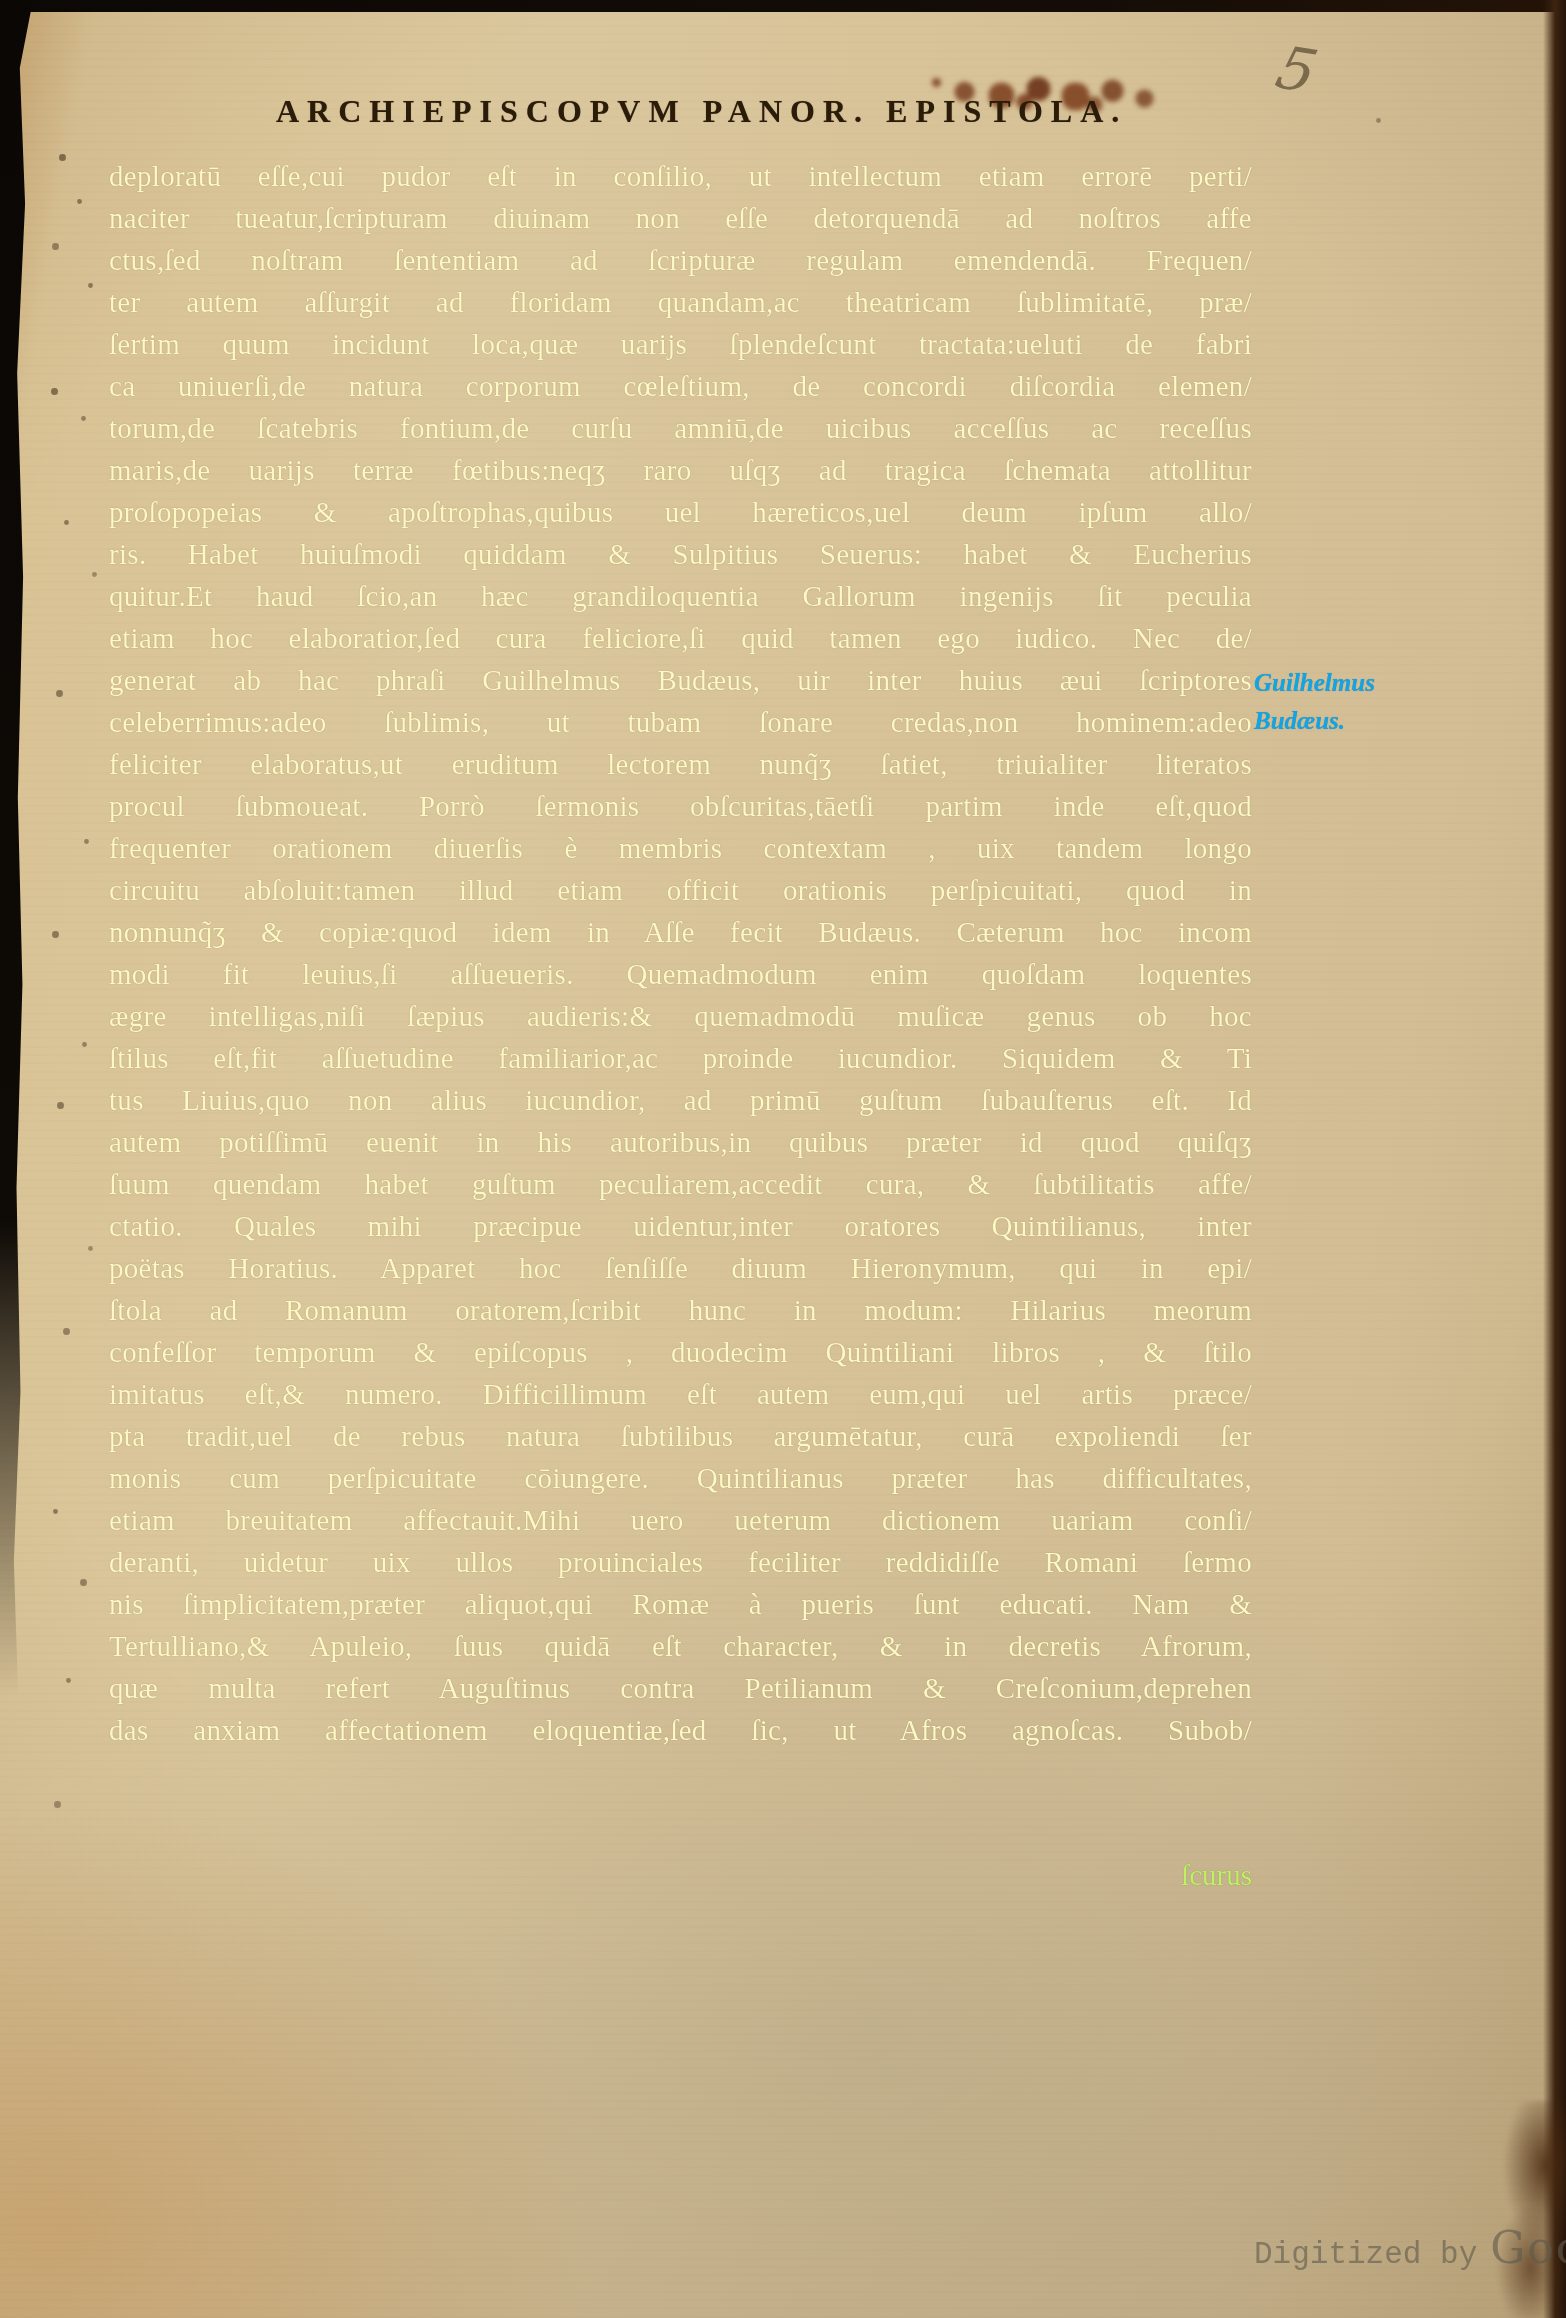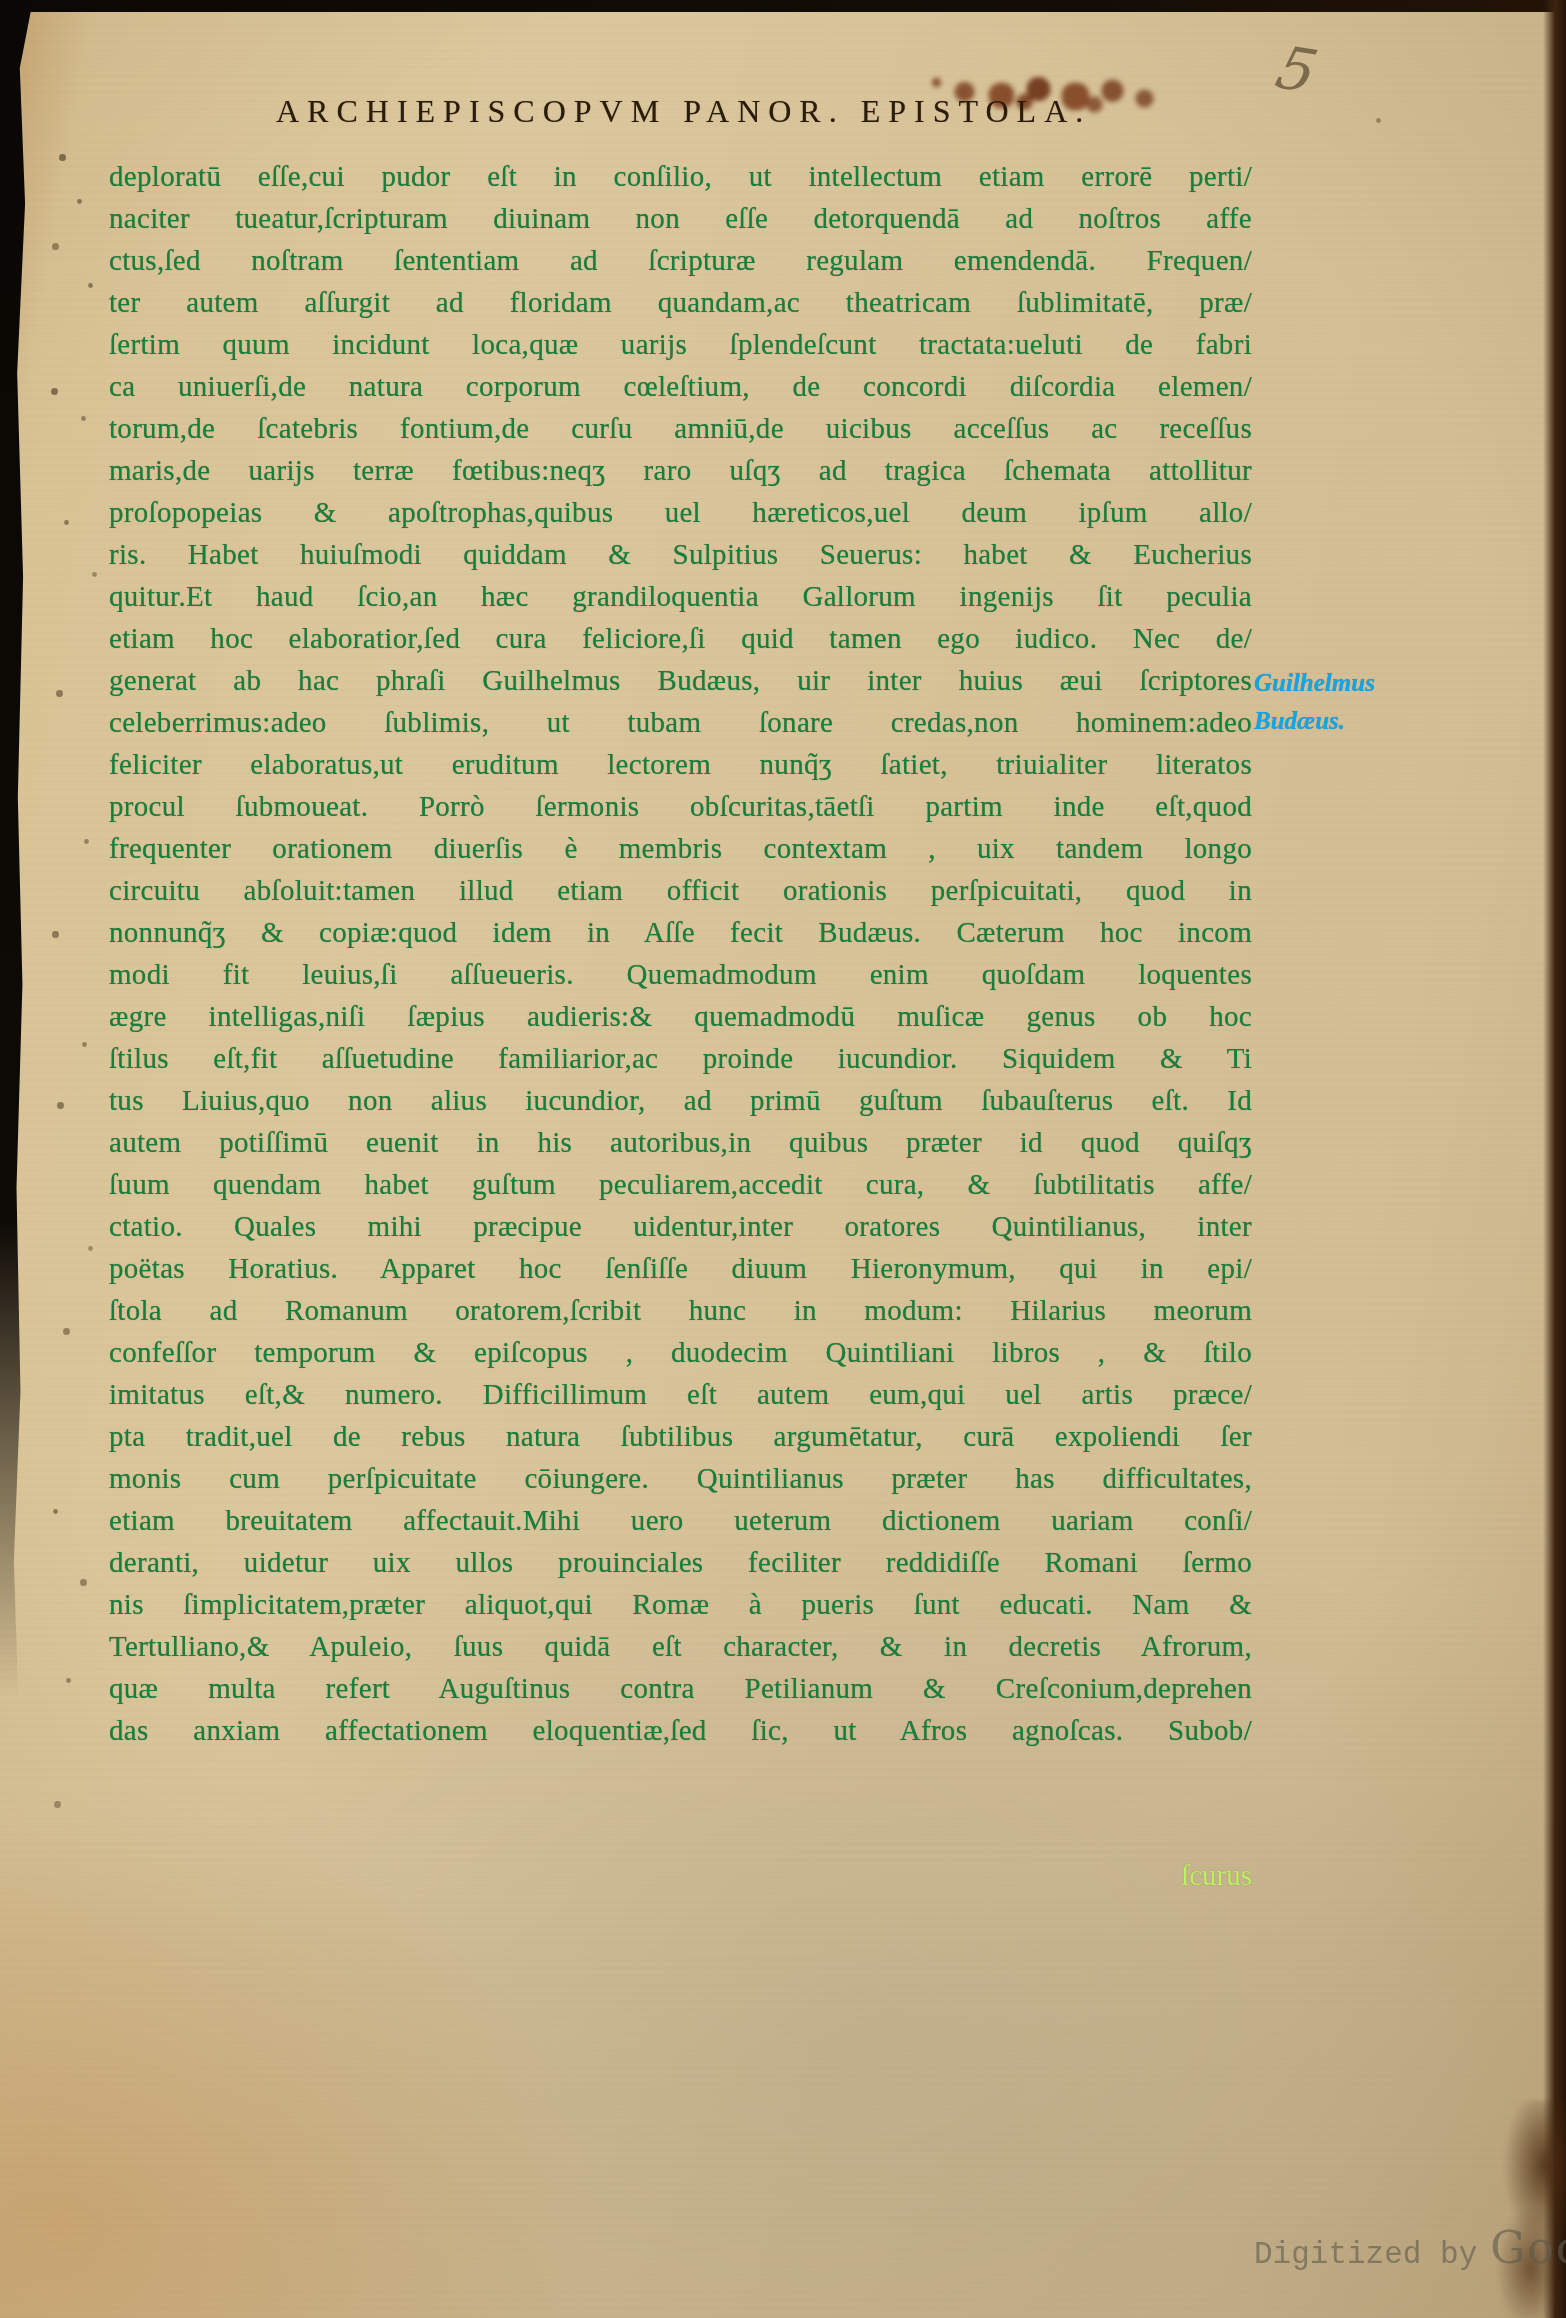--- a/index.html
+++ b/index.html
@@ -67,32 +67,32 @@
       58px 692px 0 1.9px rgba(40,26,10,.45), 85px 840px 0 0.9px rgba(40,26,10,.40),
       54px 933px 0 1.9px rgba(40,26,10,.45), 83px 1043px 0 0.9px rgba(40,26,10,.40),
       59px 1104px 0 1.9px rgba(40,26,10,.45), 89px 1247px 0 0.9px rgba(40,26,10,.35),
       65px 1330px 0 1.9px rgba(40,26,10,.40), 54px 1510px 0 0.9px rgba(40,26,10,.45),
       82px 1581px 0 1.9px rgba(40,26,10,.40), 67px 1679px 0 0.9px rgba(40,26,10,.40),
       56px 1803px 0 1.9px rgba(40,26,10,.35), 1377px 119px 0 0.9px rgba(40,26,10,.35);
   }
   
   .running-header{
     position:absolute;left:276px;top:93px;margin:0;
-    font-size:32px;font-weight:normal;letter-spacing:8px;white-space:nowrap;
+    font-size:32px;font-weight:bold;letter-spacing:8px;white-space:nowrap;
     color:#2b1c0a;text-shadow:0 0 0.9px rgba(43,28,10,.45);
   }
   .handwritten-number{
     position:absolute;left:1278px;top:35px;
     font-family:"DejaVu Serif",serif;font-style:italic;
     font-size:59px;color:#6d5c40;opacity:.85;
     transform:rotate(9deg) skewX(-6deg);
   }
   .body-text{
     position:absolute;left:109px;top:155px;width:1143px;
-    font-size:29px;line-height:42px;color:#15803d;
+    font-size:29px;line-height:42px;color:#fef9c3;
     text-shadow:0 0 0.9px rgba(36,23,8,.4);
     letter-spacing:0.3px;
   }
   .line{text-align:justify;text-align-last:justify;}
   .margin-note{
     position:absolute;left:1254px;top:664px;width:278px;
     font-style:italic;font-weight:bold;font-size:25px;line-height:38px;
     color:#0ea5e9;text-shadow:0 0 0.9px rgba(42,26,9,.4);
   }
   .catchword{

